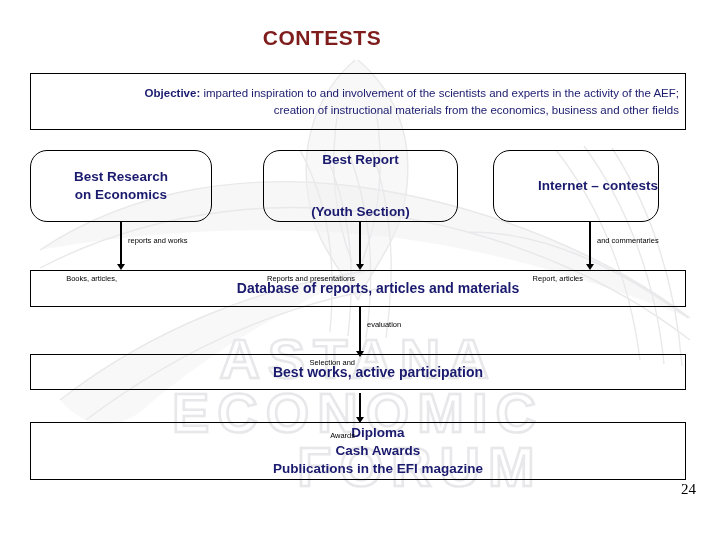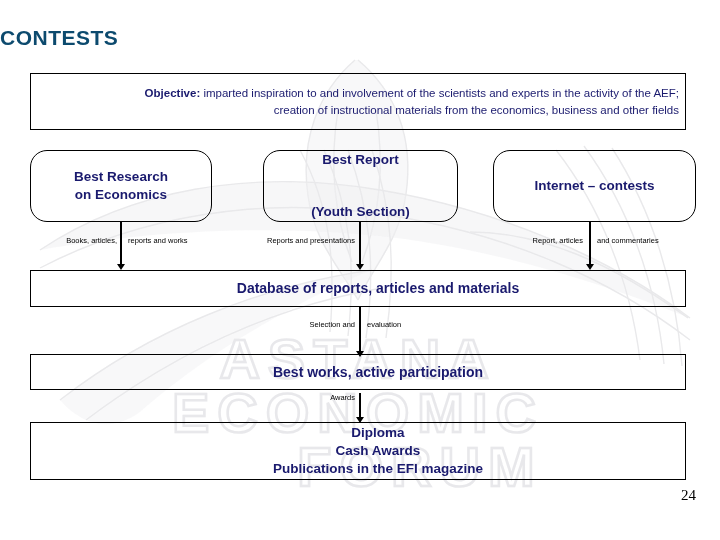--- a/index.html
+++ b/index.html
@@ -25,24 +25,24 @@
     z-index: 0;
     pointer-events: none;
   }
 
   
   #slide-title {
     position: absolute;
     top: 26px;
     left: 0;
     width: 644px;
-    text-align: left;
+    text-align: center;
     font-size: 21px;
     font-weight: bold;
-    color: #0c4a6e;
+    color: #7f1d1d;
     letter-spacing: 0.5px;
     z-index: 3;
   }
 
   
   .box {
     position: absolute;
     border: 1px solid #000000;
     background: transparent;
     box-sizing: border-box;
@@ -73,21 +73,21 @@
   .contest-box {
     top: 150px;
     height: 72px;
     font-size: 13.5px;
     font-weight: bold;
     line-height: 18px;
     border-radius: 17px;
   }
   #contest-box-0 { left: 30px;  width: 182px; }
   #contest-box-1 { left: 263px; width: 195px; gap: 34px; }
-  #contest-box-2 { left: 493px; width: 203px; }
+  #contest-box-2 { left: 493px; width: 166px; align-items: flex-end; }
   .contest-box .cb-line { display: block; }
 
   
   .stage-box {
     left: 30px;
     width: 656px;
     font-size: 14px;
     font-weight: bold;
     line-height: 19px;
     padding-left: 40px;
@@ -123,27 +123,27 @@
   .caption {
     position: absolute;
     font-size: 7.5px;
     font-weight: normal;
     color: #000000;
     white-space: nowrap;
     z-index: 4;
     font-family: "Liberation Sans", sans-serif;
   }
   .caption.right-of { text-align: left; }
-  .caption.left-of { text-align: right; }
+  .caption.left-of { text-align: right; margin-top: 38px; }
 
   
   #page-number {
     position: absolute;
     right: 24px;
-    bottom: 36px;
+    bottom: 42px;
     font-size: 15px;
     color: #000000;
     font-family: "Liberation Serif", serif;
     z-index: 5;
   }
 </style>
 </head>
 <body>
 
 <svg id="bg-art" viewBox="0 0 720 540" xmlns="http://www.w3.org/2000/svg">

